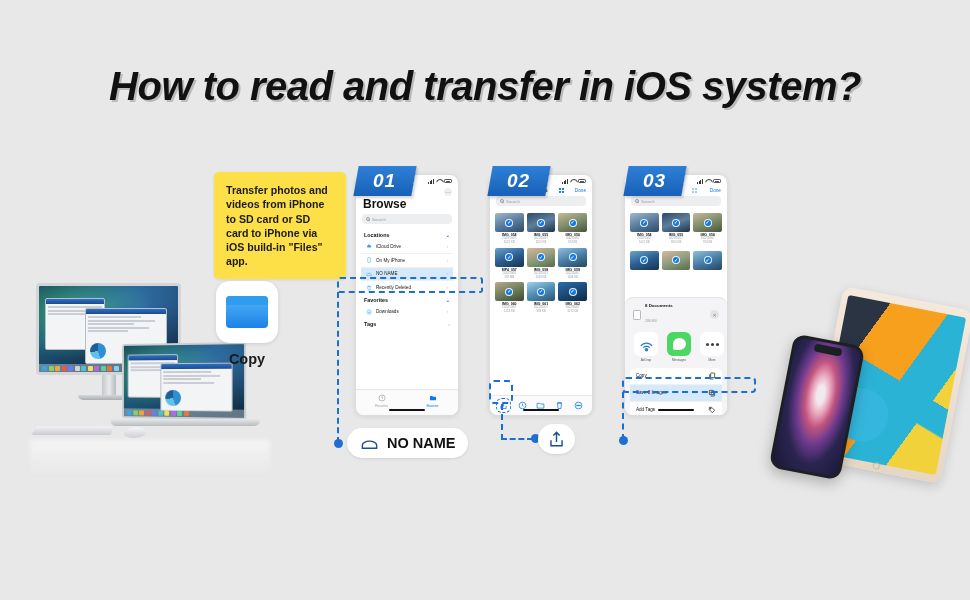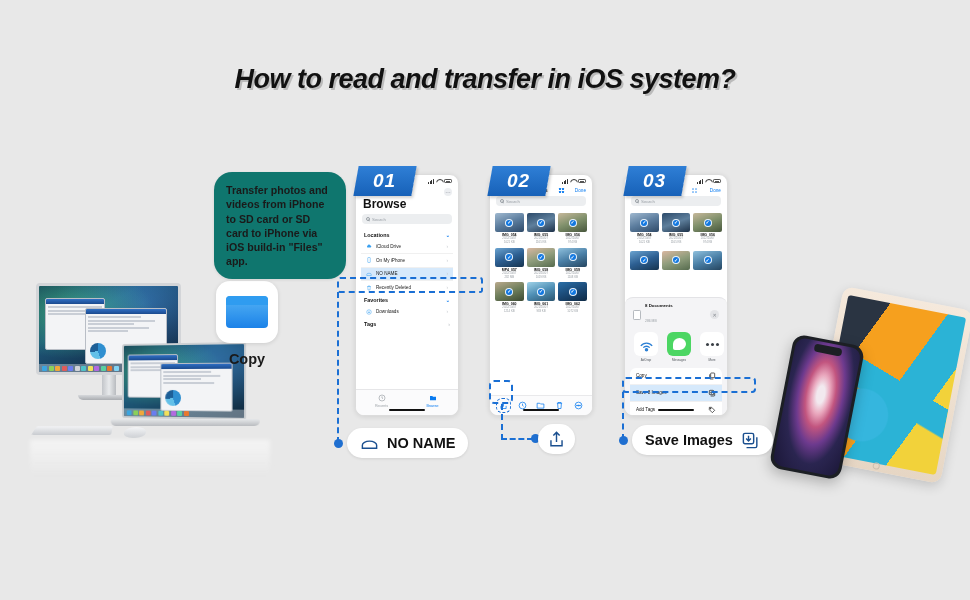--- a/index.html
+++ b/index.html
@@ -8,30 +8,30 @@
     background: #e8e8e8;
     font-family: "Liberation Sans", sans-serif;
     position: relative; overflow: hidden;
   }
   .stage { position: absolute; inset: 0; }
 
   
   .title {
     position: absolute; left: 0; top: 64px; width: 970px;
     text-align: center;
-    font-size: 27px; font-weight: bold; font-style: italic;
+    font-size: 40px; font-weight: bold; font-style: italic;
     letter-spacing: -0.5px; color: #111;
     text-shadow: 2px 2px 0 rgba(150,150,150,.55);
     white-space: nowrap;
   }
 
   
   .note {
     position: absolute; left: 214px; top: 172px; width: 132px;
-    background: #0f766e; border-radius: 18px;
+    background: #fde047; border-radius: 5px;
     padding: 11px 11px 10px 12px;
     font-size: 10.6px; line-height: 14.3px; font-weight: bold; color: #1a1a1a;
     box-shadow: 0 1px 3px rgba(0,0,0,.09);
   }
 
   
   .imac { position: absolute; left: 36px; top: 283px; width: 145px; }
   .imac-screen {
     width: 145px; height: 92px; border-radius: 4px;
     border: 3px solid #d3d5d8;
@@ -806,22 +806,14 @@
   <div class="pill icon-only" style="left:538px; top:424px;">
     <svg class="pic" viewBox="0 0 24 24" fill="none" stroke="#1a4f8f" stroke-width="1.8">
         <path d="M12 3v12M8 7l4-4 4 4"></path>
         <path d="M5 13v7h14v-7"></path>
       </svg>
   </div>
 
   <div class="dash" style="left:622px; top:377px; width:134px; height:16px; border:2px dashed #1a6fd4; border-radius:4px;"></div>
   <div class="dash" style="left:622px; top:392px; width:2px; height:48px; border-left:2px dashed #1a6fd4;"></div>
   <div class="dot" style="left:619px; top:436px;"></div>
-  <div class="pill" style="left:632px; top:425px;">
-    <span>Save Images</span>
-    <svg class="pic" viewBox="0 0 24 24" fill="none" stroke="#1a4f8f" stroke-width="1.8">
-        <rect x="3" y="3" width="13" height="13" rx="2"></rect>
-        <path d="M9.5 6v6M6.5 9.5l3 3 3-3"></path>
-        <path d="M20 8v11a2 2 0 0 1-2 2H7"></path>
-      </svg>
-  </div>
 
 </div>
 
 </body></html>

